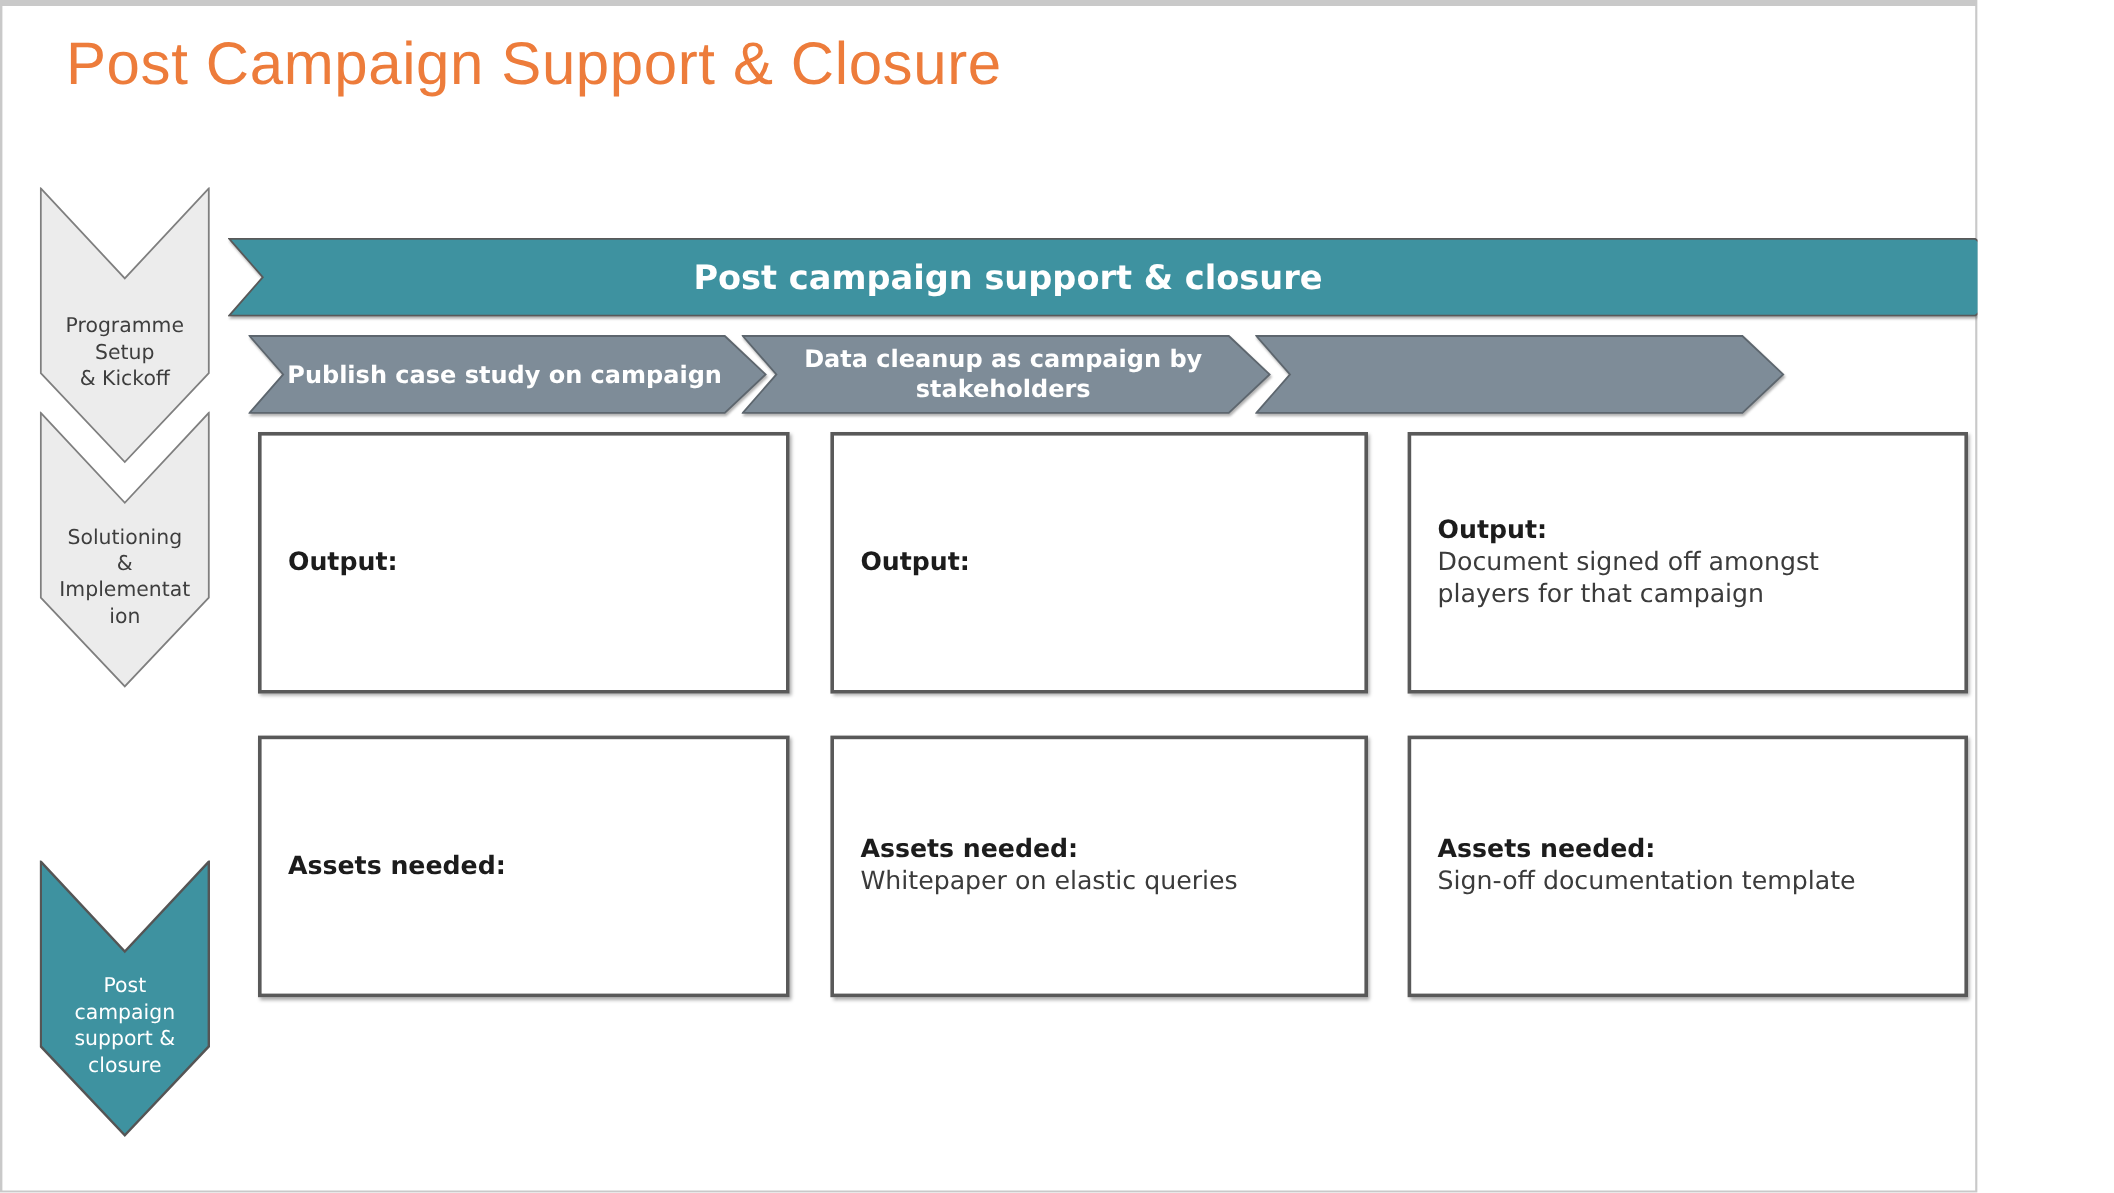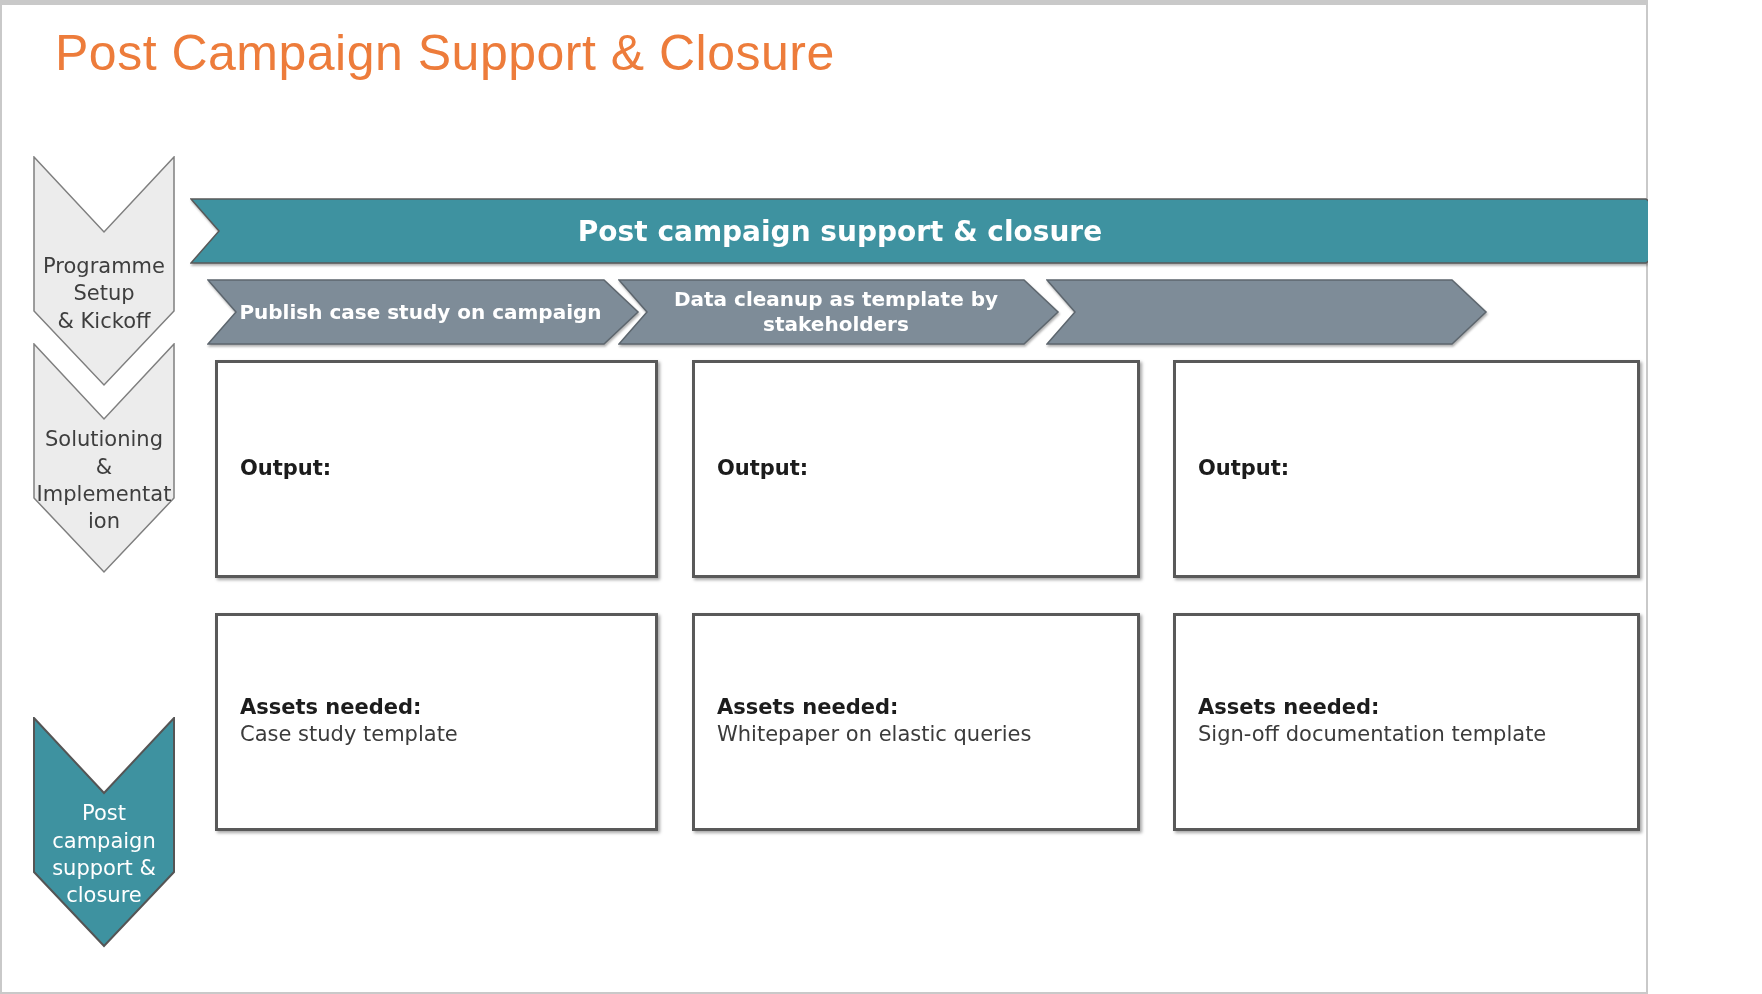--- a/index.html
+++ b/index.html
@@ -18,21 +18,21 @@
     white-space:nowrap;
   }
 
   
   .chev { position:absolute; left:33px; width:142px; height:231px; }
   .chev svg { position:absolute; left:0; top:0; }
   .chev-label {
     position:absolute; left:0; right:0; top:76px; height:124px;
     display:flex; align-items:center; justify-content:center;
     text-align:center; white-space:pre-line;
-    font-size:21px; line-height:1.3; color:#3e3e3e;
+    font-size:17px; line-height:1.3; color:#3e3e3e;
   }
   .chev.active .chev-label { color:#ffffff; font-weight:normal; }
 
   
   .banner { position:absolute; left:190px; top:198px; width:1498px; height:66px; }
   .banner svg, .arrow svg { filter: drop-shadow(1px 2px 1px rgba(80,80,80,0.45)); }
   .banner-label {
     position:absolute; left:0; top:0; width:1300px; height:66px;
     display:flex; align-items:center; justify-content:center;
     color:#ffffff; font-weight:bold; font-size:28px;
@@ -112,42 +112,43 @@
     <svg width="433" height="66" viewBox="0 0 433 66">
       <polygon points="1,1 397,1 431,33 397,65 1,65 29,33" fill="#7E8C98" stroke="#5d666e" stroke-width="1.5"></polygon>
     </svg>
     <div class="arrow-label">Publish case study on campaign</div>
   </div>
 
   <div class="arrow" style="left:618px;width:442px">
     <svg width="442" height="66" viewBox="0 0 442 66">
       <polygon points="1,1 406,1 440,33 406,65 1,65 29,33" fill="#7E8C98" stroke="#5d666e" stroke-width="1.5"></polygon>
     </svg>
-    <div class="arrow-label">Data cleanup as template by stakeholders</div>
+    <div class="arrow-label">Data cleanup as campaign by stakeholders</div>
   </div>
 
   <div class="arrow" style="left:1046px;width:442px">
     <svg width="442" height="66" viewBox="0 0 442 66">
       <polygon points="1,1 406,1 440,33 406,65 1,65 29,33" fill="#7E8C98" stroke="#5d666e" stroke-width="1.5"></polygon>
     </svg>
   </div>
 
   <div class="box row1 col1">
     <div class="box-title">Output:</div>
   </div>
   <div class="box row1 col2">
     <div class="box-title">Output:</div>
   </div>
   <div class="box row1 col3">
     <div class="box-title">Output:</div>
+    <div class="box-body">Document signed off amongst
+players for that campaign</div>
   </div>
 
   <div class="box row2 col1">
     <div class="box-title">Assets needed:</div>
-    <div class="box-body">Case study template</div>
   </div>
   <div class="box row2 col2">
     <div class="box-title">Assets needed:</div>
     <div class="box-body">Whitepaper on elastic queries</div>
   </div>
   <div class="box row2 col3">
     <div class="box-title">Assets needed:</div>
     <div class="box-body">Sign-off documentation template</div>
   </div>
 </div>

